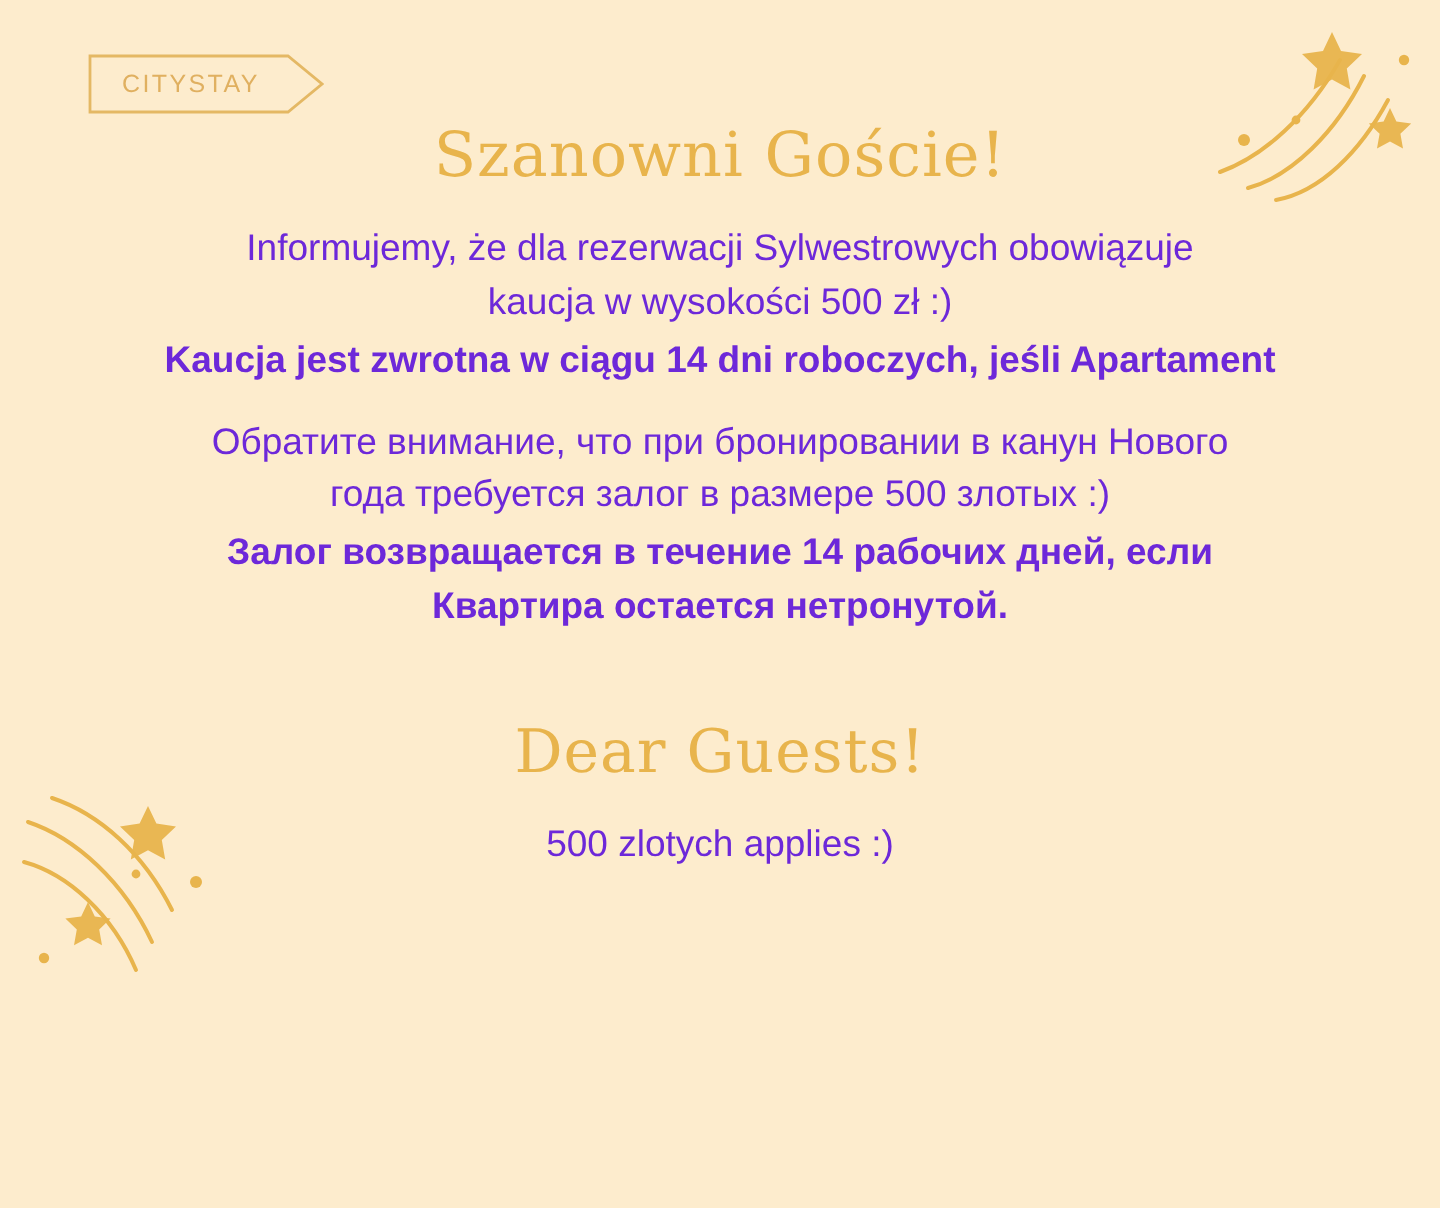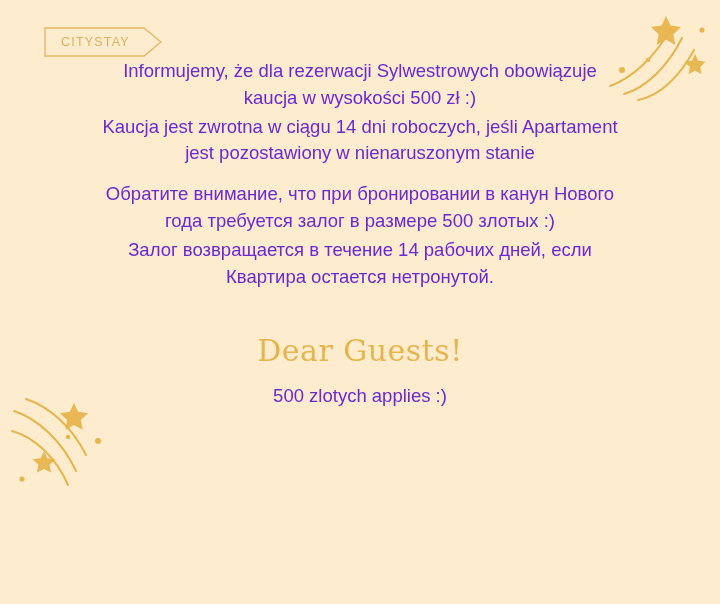--- a/index.html
+++ b/index.html
@@ -83,21 +83,21 @@
   .heading-3 { margin-top: 42px; font-size: 30px; }
 
   .body-text {
     color: #6d28d9;
     font-size: 18.5px;
     line-height: 1.45;
     margin: 14px auto 0 auto;
     width: 600px;
   }
   .body-text .line { display: block; }
-  .para-gap { margin-top: 2px; }
+  .para-gap { margin-top: 2px; font-weight: bold; }
 </style>
 </head>
 <body>
 
 <div class="poster">
 
   <div class="logo-badge">
     <svg width="118" height="30" viewBox="0 0 118 30">
       <path d="M1 1 H100 L117 15 L100 29 H1 Z" fill="none" stroke="#e4b864" stroke-width="1.4"></path>
     </svg>
@@ -134,27 +134,27 @@
         <circle cx="88" cy="48" r="3"></circle>
         <circle cx="12" cy="86" r="2.6"></circle>
         <circle cx="58" cy="44" r="2.2"></circle>
       </g>
     </svg>
   </div>
 
   <div class="content">
 
     <div class="block">
+      <h1 class="heading heading-1">Szanowni Goście!</h1>
       <div class="body-text">
         <span class="line">Informujemy, że dla rezerwacji Sylwestrowych obowiązuje</span>
         <span class="line">kaucja w wysokości 500 zł :)</span>
       </div>
       <div class="body-text para-gap">
         <span class="line">Kaucja jest zwrotna w ciągu 14 dni roboczych, jeśli Apartament</span>
-        <span class="line">jest pozostawiony w nienaruszonym stanie</span>
       </div>
     </div>
 
     <div class="block">
       <div class="body-text">
         <span class="line">Обратите внимание, что при бронировании в канун Нового</span>
         <span class="line">года требуется залог в размере 500 злотых :)</span>
       </div>
       <div class="body-text para-gap">
         <span class="line">Залог возвращается в течение 14 рабочих дней, если</span>

